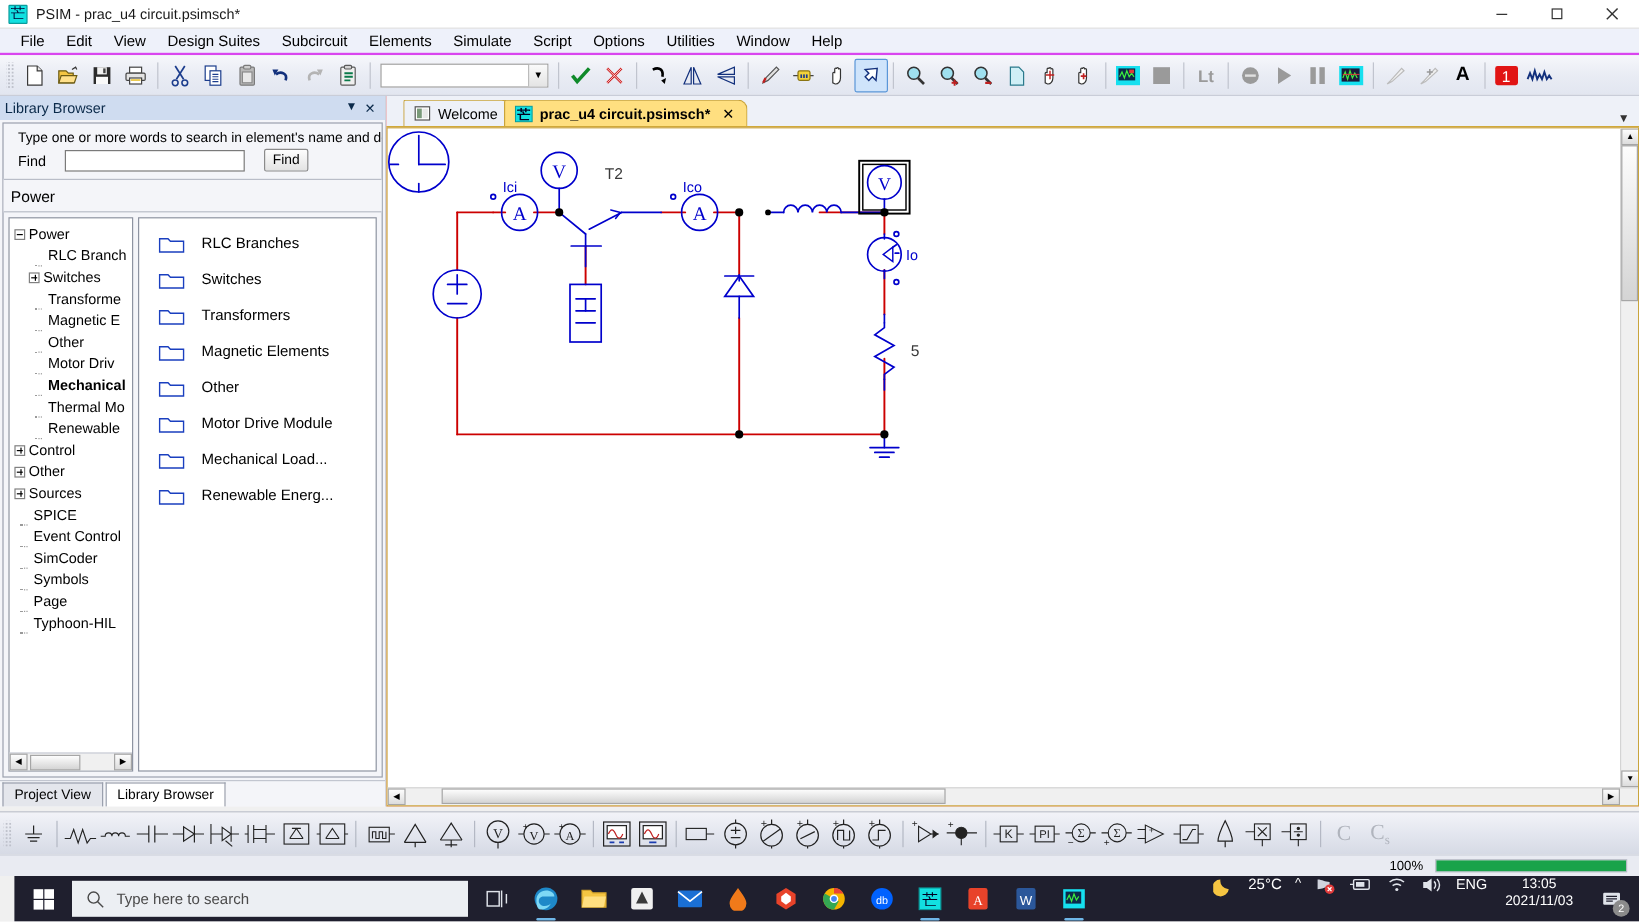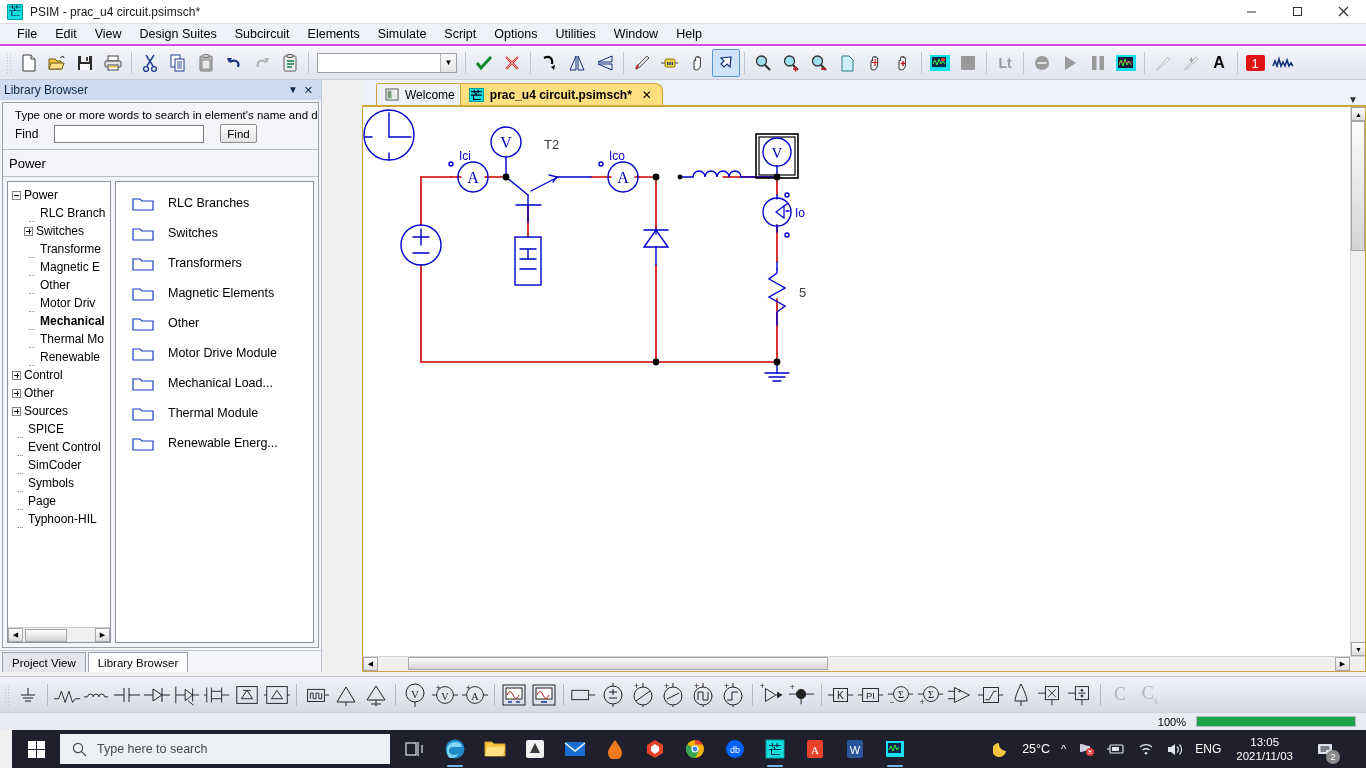--- a/index.html
+++ b/index.html
@@ -80,21 +80,21 @@
   .hs-arrow{ width:15px; height:14px; background:linear-gradient(180deg,#fdfdfd,#dcdcdc); border:1px solid #a6a6a6; display:flex; align-items:center; justify-content:center; font-size:7px;}
   .hs-thumb{ width:42px; height:13px; background:linear-gradient(180deg,#fdfdfd,#d4d4d4); border:1px solid #a6a6a6; margin-left:2px;}
   .folder-box { flex:1; background:#fff; border:1px solid #8d93a1; padding-top:6px; overflow:hidden;}
   .folder-row { display:flex; align-items:center; height:30px; padding-left:16px; gap:14px; font-size:12.5px;}
   .fic { width:22px; height:16px; flex:none; position:relative;}
   .tabs-bottom { height:22px; display:flex; align-items:flex-end; background:#f4f5f9; padding-left:2px; border-top:1px solid #c2c6d0;}
   .btab { height:20px; padding:0 9px; font-size:11.5px; display:flex; align-items:center; border:1px solid #9aa0ad; border-bottom:none; background:#e4e6ec; margin-right:2px;}
   .btab.sel { background:#fff; }
 
   
-  .schem-wrap { flex:1; display:flex; flex-direction:column; background:#ef4444;margin-left:40px; }
+  .schem-wrap { flex:1; display:flex; flex-direction:column; background:#ef4444; }
   .tabstrip { height:26px; background:#eef1f8; display:flex; align-items:flex-end; position:relative; border-bottom:1px solid #d0a93a;}
   .doc-tab { height:22px; display:flex; align-items:center; gap:6px; padding:0 10px 0 8px; font-size:12px;
              border:1px solid #c9a43c; border-bottom:none; background:#eef1f8; margin-right:-6px;
              border-radius:2px 8px 0 0; position:relative;}
   .doc-tab.sel { background:#ffdf80; font-weight:bold; z-index:3;}
   .doc-tab .tabx { font-size:12px; font-weight:normal; margin-left:4px;}
   .tabstrip .chev { margin-left:auto; padding-right:8px; font-size:10px; color:#333;}
   .canvas-area { flex:1; position:relative; background:#fff; border:1px solid #c9a43c; margin:0; overflow:hidden;}
   .canvas-scroll-v { position:absolute; right:0; top:0; bottom:0; width:15px; background:#f0f0f0; border-left:1px solid #d4d4d4;}
   .canvas-scroll-h { position:absolute; left:0; right:0; bottom:0; height:15px; background:#f0f0f0; border-top:1px solid #d4d4d4;}
@@ -116,21 +116,21 @@
 
   
   .taskbar { position:absolute; left:12px; right:0; bottom:0; height:38px; background:#1f1f2e; display:flex; align-items:center; color:#fff;}
   .start { width:48px; height:38px; display:flex; align-items:center; justify-content:center;}
   .winlogo { width:17px; height:17px; display:grid; grid-template-columns:8px 8px; grid-template-rows:8px 8px; gap:1px;}
   .winlogo i { background:#fff; display:block;}
   .searchbox { width:330px; height:30px; background:#eceff3; color:#4a4a4a; display:flex; align-items:center; gap:10px; padding-left:12px; font-size:12.5px;}
   .tb-icons { display:flex; align-items:center; gap:2px; margin-left:6px;}
   .tbi { width:38px; height:38px; display:flex; align-items:center; justify-content:center; position:relative;}
   .tbi.run::after { content:""; position:absolute; bottom:1px; left:11px; width:16px; height:2px; background:#6fb7e8; border-radius:1px;}
-  .tray { margin-left:auto; display:flex; align-items:center; gap:11px; padding-right:24px; font-size:12px;}
+  .tray { margin-left:auto; display:flex; align-items:flex-start; gap:11px; padding-right:6px; font-size:12px;}
   .clock { text-align:center; line-height:1.25; font-size:11.5px; padding:0 4px;}
   .notif { width:34px; height:38px; display:flex; align-items:center; justify-content:center; position:relative;}
   .notif .cnt { position:absolute; right:2px; bottom:4px; background:#8b8b8b; color:#fff; font-size:9px; width:14px;height:14px;border-radius:50%;display:flex;align-items:center;justify-content:center;}
   .temp { font-size:12.5px;}
   svg { display:block; }
 </style>
 </head>
 <body>
 
 <div class="app">
@@ -615,28 +615,20 @@
                   </svg>
                 </span>
               <span>Mechanical Load...</span>
               </div>
             <div class="folder-row">
               <span class="fic">
                   <svg width="22" height="16" viewBox="0 0 22 16">
                     <path d="M1 4h7l2 2h11v9H1z" fill="#fff" stroke="#1a3fbf" stroke-width="1.2"></path>
                   </svg>
                 </span>
-              <span>Thermal Module</span>
-              </div>
-            <div class="folder-row">
-              <span class="fic">
-                  <svg width="22" height="16" viewBox="0 0 22 16">
-                    <path d="M1 4h7l2 2h11v9H1z" fill="#fff" stroke="#1a3fbf" stroke-width="1.2"></path>
-                  </svg>
-                </span>
               <span>Renewable Energ...</span>
               </div>
           </div>
         </div>
       </div>
 
       <div class="tabs-bottom">
         <div class="btab">Project View</div>
         <div class="btab sel">Library Browser</div>
       </div>

